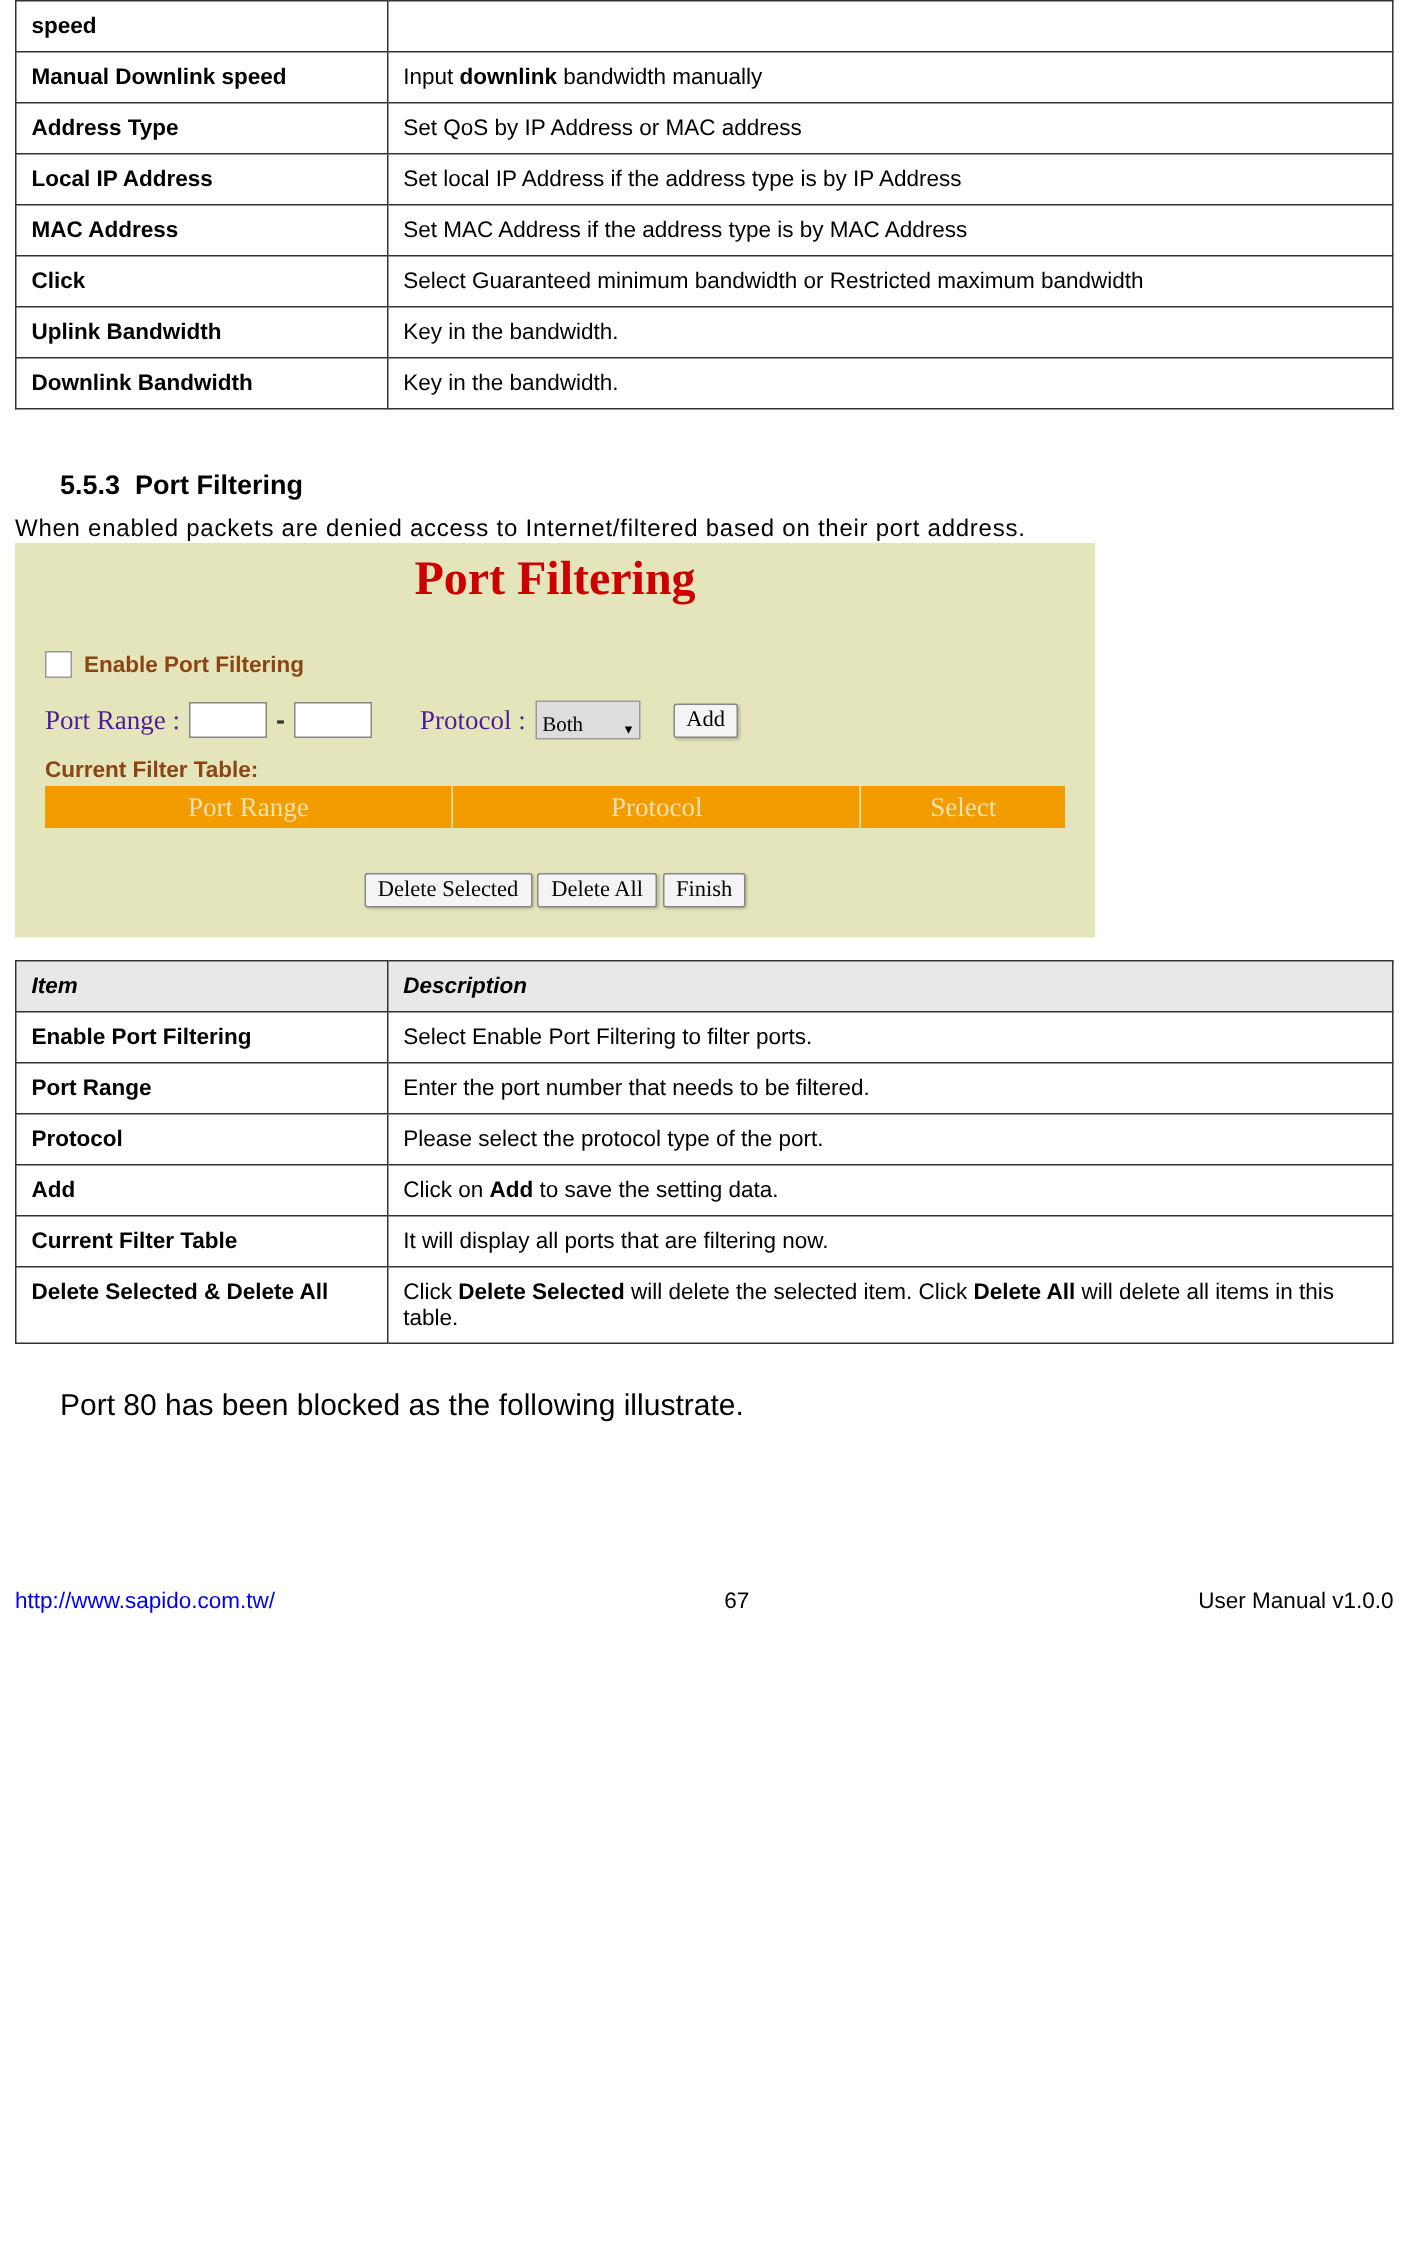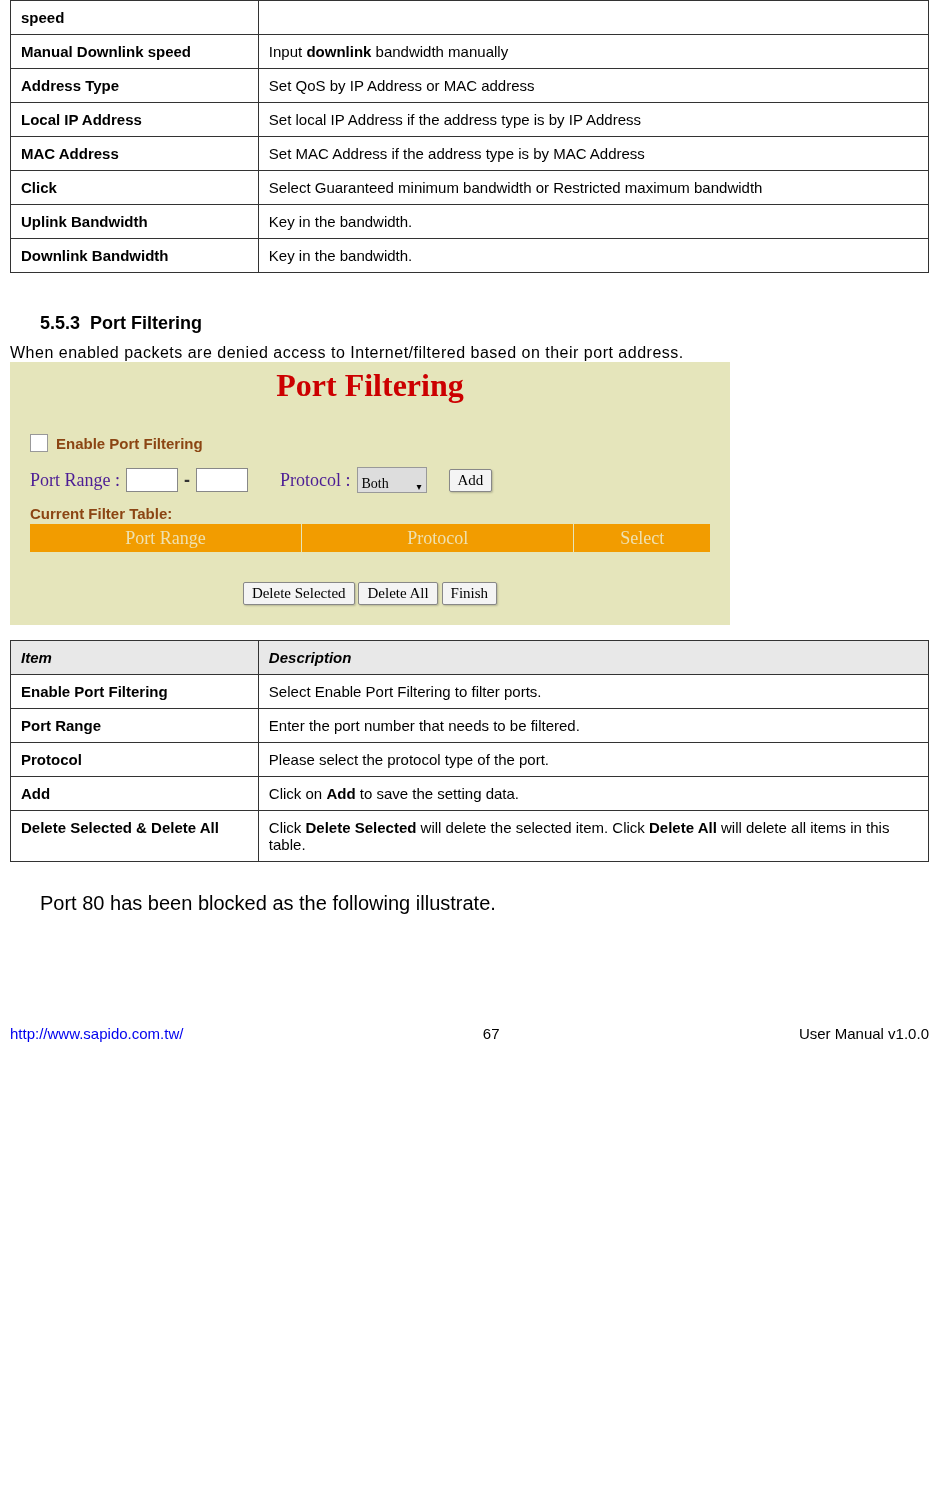--- a/index.html
+++ b/index.html
@@ -282,20 +282,24 @@
   </tr>
   <tr>
     <td class="item-col">Protocol</td>
     <td>Please select the protocol type of the port.</td>
   </tr>
   <tr>
     <td class="item-col">Add</td>
     <td><span>Click on </span><span class="bold-inline">Add</span><span> to save the setting data.</span></td>
   </tr>
   <tr>
+    <td class="item-col">Current Filter Table</td>
+    <td>It will display all ports that are filtering now.</td>
+  </tr>
+  <tr>
     <td class="item-col">Delete Selected &amp; Delete All</td>
     <td><span>Click </span><span class="bold-inline">Delete Selected</span><span> will delete the selected item. Click </span><span class="bold-inline">Delete All</span><span> will delete all items in this table.</span></td>
   </tr>
 </tbody>
     </table>
 
 <div class="body-text">Port 80 has been blocked as the following illustrate.</div>
 
 </div>
 

